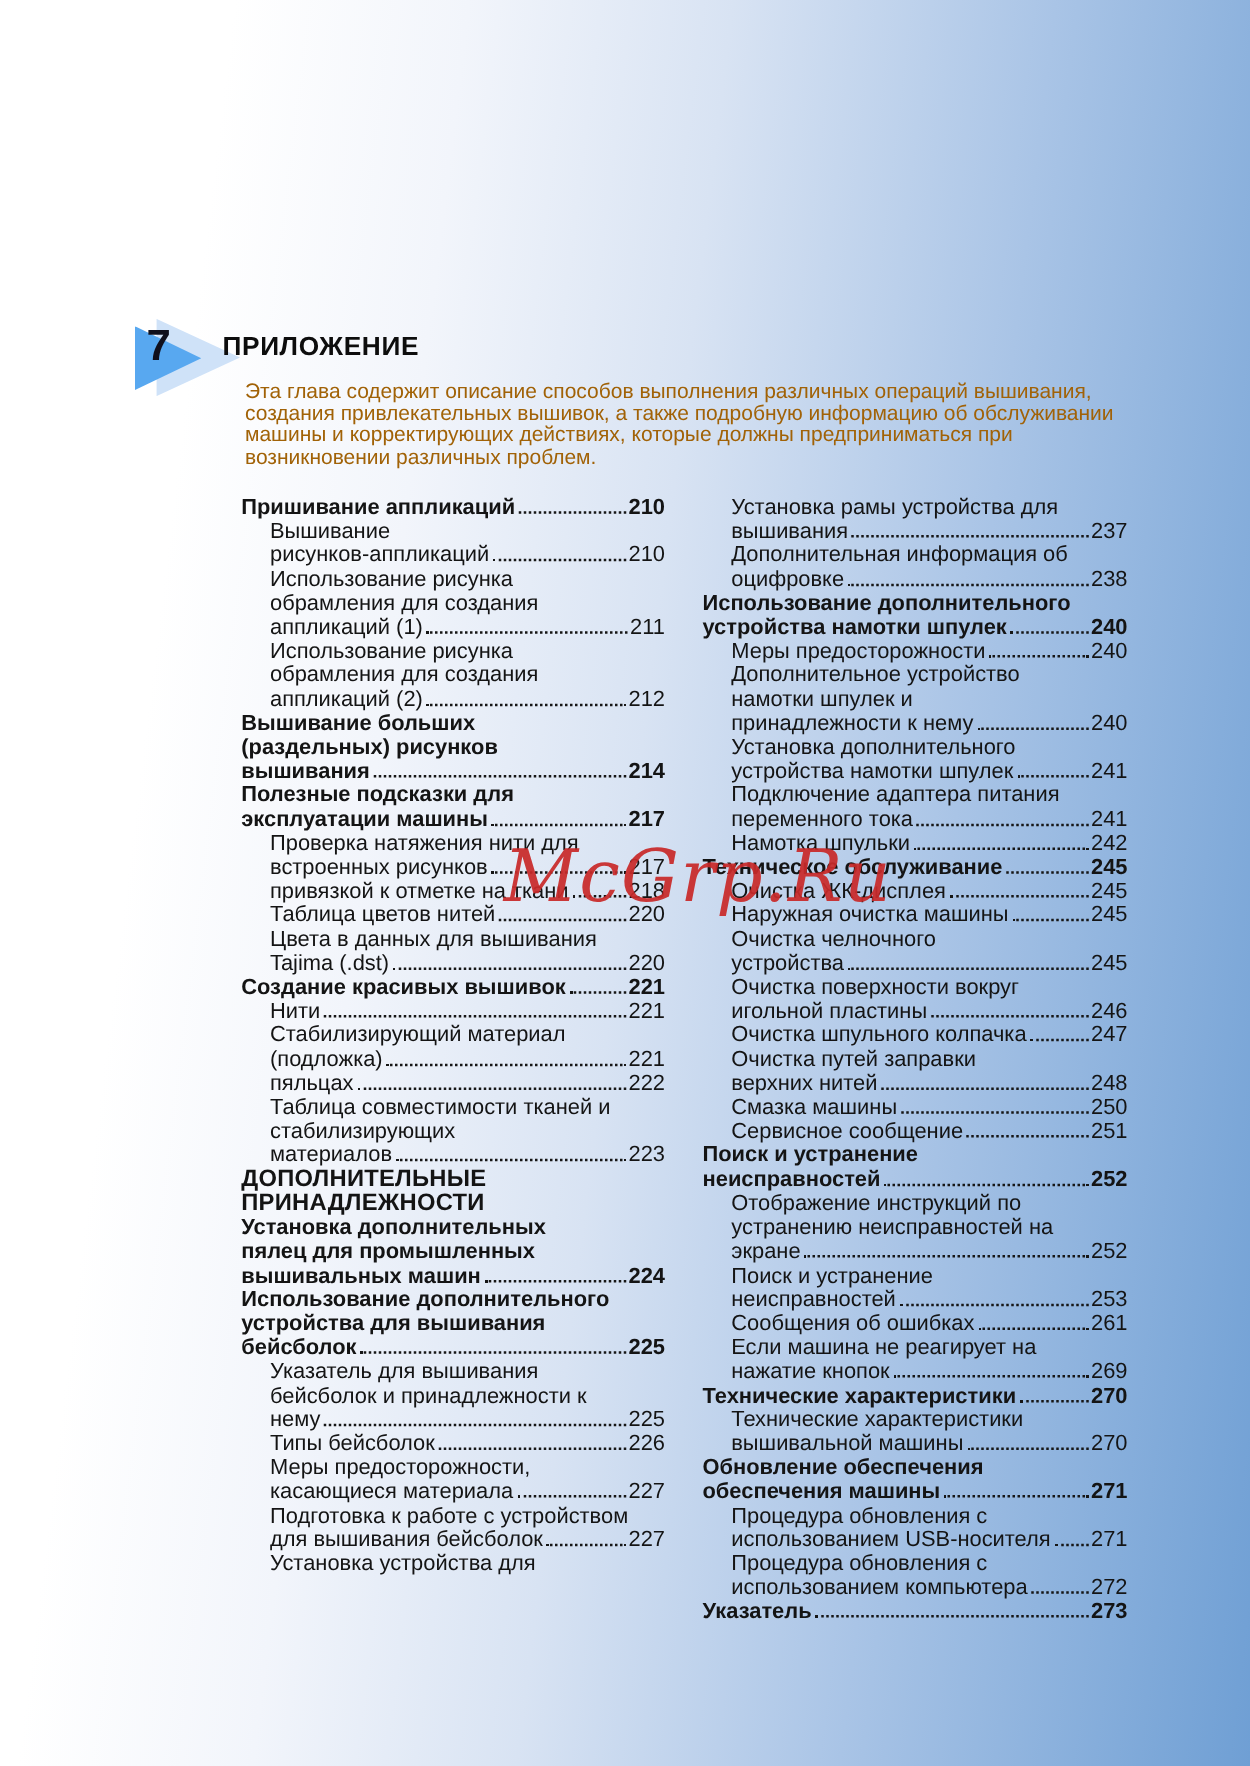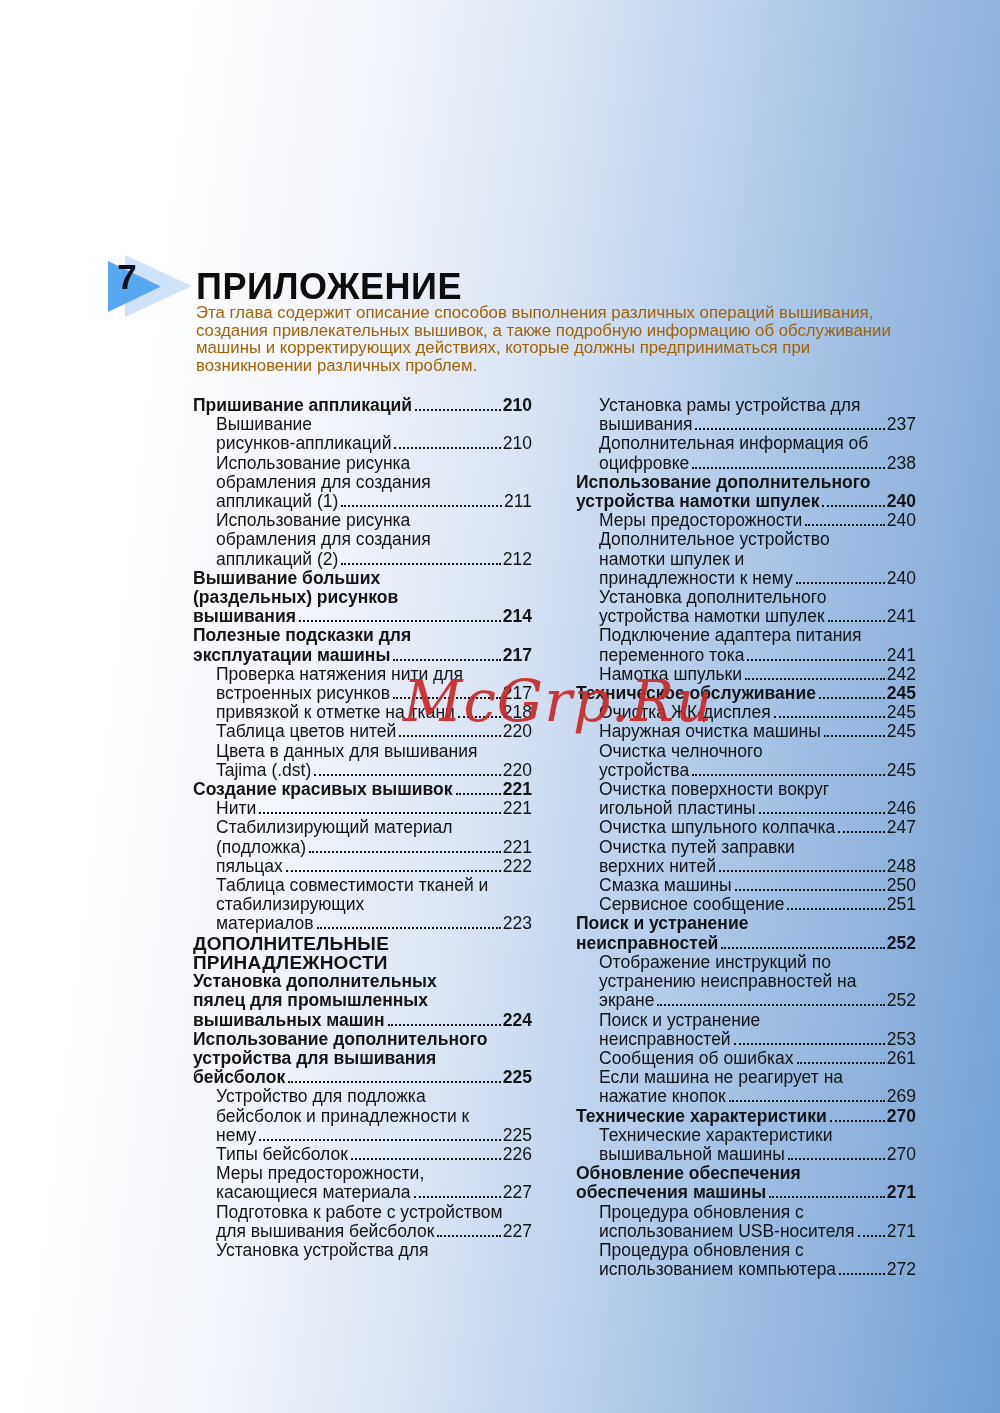--- a/index.html
+++ b/index.html
@@ -26,30 +26,30 @@
     background: #58a8f0;
     clip-path: polygon(0 0, 100% 50%, 0 100%);
   }
   .chapter-num {
     position: absolute; left: 110px; top: 257px; width: 34px;
     text-align: center; font-size: 35px; font-weight: bold; color: #10101c;
     z-index: 3;
   }
 
   .page-title {
-    position: absolute; left: 196px; top: 266px; margin: 0;
-    font-size: 36px; font-weight: bold; letter-spacing: 0.5px; color: #0d0d0d;
+    position: absolute; left: 178px; top: 266px; margin: 0;
+    font-size: 21px; font-weight: bold; letter-spacing: 0.5px; color: #0d0d0d;
   }
   .chapter-intro {
     position: absolute; left: 196px; top: 304px; margin: 0;
     width: 700px; font-size: 16.8px; line-height: 17.6px; color: #a16207;
   }
 
   
-  .toc { position: absolute; left: 193px; top: 396px; display: flex; gap: 44px; }
+  .toc { position: absolute; left: 193px; top: 396px; display: flex; gap: 30px; }
   .toc-col { width: 339px; }
   .toc-col.right { width: 340px; }
   .toc-line {
     display: flex; align-items: baseline;
     font-size: 17.5px; line-height: 19.2px; white-space: nowrap;
   }
   .toc-line.ind { padding-left: 23px; }
   .toc-line.bold { font-weight: bold; }
   .toc-line.hdr { font-weight: bold; font-size: 19px; letter-spacing: 0.2px; }
   .lab { flex: 0 0 auto; }
@@ -221,21 +221,21 @@
         </div>
         <div class="toc-line bold">
           <span class="lab">устройства для вышивания</span>
         </div>
         <div class="toc-line bold">
           <span class="lab">бейсболок</span>
           <span class="dots"></span>
           <span class="pnum">225</span>
         </div>
         <div class="toc-line ind">
-          <span class="lab">Устройство для подложка</span>
+          <span class="lab">Указатель для вышивания</span>
         </div>
         <div class="toc-line ind">
           <span class="lab">бейсболок и принадлежности к</span>
         </div>
         <div class="toc-line ind">
           <span class="lab">нему</span>
           <span class="dots"></span>
           <span class="pnum">225</span>
         </div>
         <div class="toc-line ind">
@@ -449,18 +449,23 @@
           <span class="pnum">271</span>
         </div>
         <div class="toc-line ind">
           <span class="lab">Процедура обновления с</span>
         </div>
         <div class="toc-line ind">
           <span class="lab">использованием компьютера</span>
           <span class="dots"></span>
           <span class="pnum">272</span>
         </div>
+        <div class="toc-line bold">
+          <span class="lab">Указатель</span>
+          <span class="dots"></span>
+          <span class="pnum">273</span>
+        </div>
       </div>
   </div>
 
   <div class="watermark" style="color: rgb(201, 42, 42);">McGrp.Ru</div>
 
 </div>
 
 </body></html>

